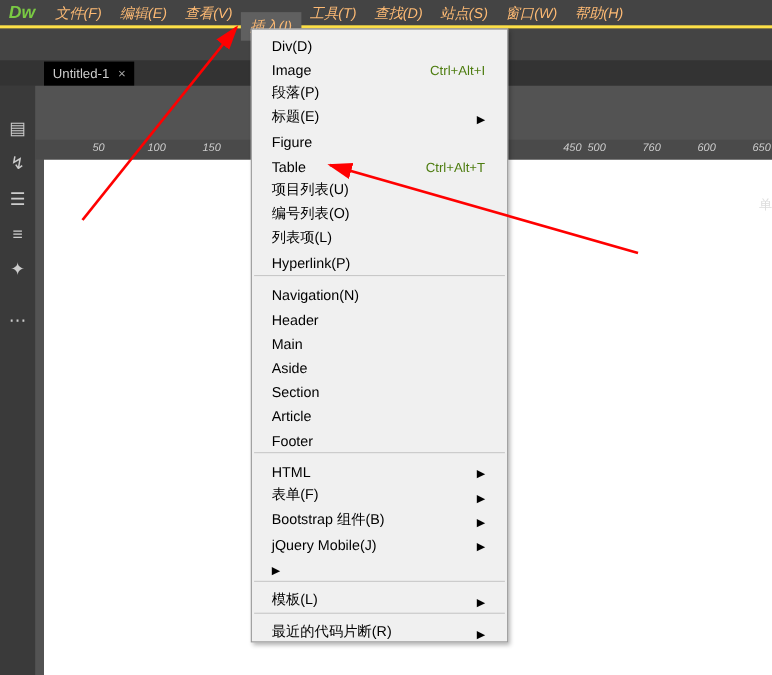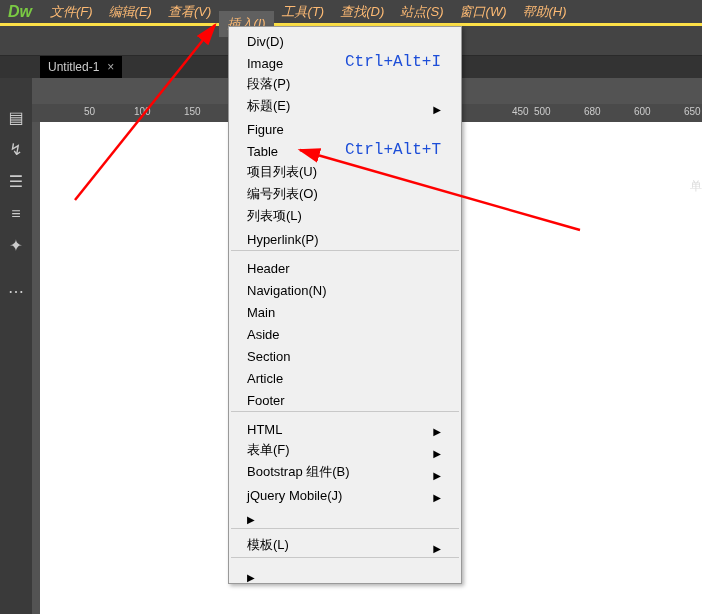--- a/index.html
+++ b/index.html
@@ -89,21 +89,22 @@
     right: 0; top: 100px;
     color: #ddd;
     font-size: 12px;
   }
   .ruler {
     height: 18px;
     background: #4a4a4a;
     display: flex;
     position: relative;
     overflow: hidden;
-    margin-top: 26px;
+    margin-top: 49px;
+    font-style: italic;
   }
   .ruler span {
     position: absolute;
     top: 2px;
     font-size: 10px;
     color: #ccc;
   }
   .canvas {
     flex: 1;
     background: #ffffff;
@@ -121,21 +122,21 @@
     font-size: 13px;
     z-index: 10;
   }
   .dropdown .row {
     display: flex;
     align-items: flex-end;
     height: 22px;
     padding: 0 20px 0 18px;
   }
   .dropdown .row .label { flex: 1; }
-  .dropdown .row .shortcut { color: #1d4ed8; font-size: 16px; font-family: Liberation Mono, monospace; }
+  .dropdown .row .shortcut { color: #4d7c0f; font-size: 12px; }
   .dropdown .row .arrow { color: #000; font-size: 10px; }
   .dropdown hr {
     border: none; border-top: 1px solid #c8c8c8;
     margin: 3px 2px;
   }
   
   .overlay {
     position: absolute; left:0; top:0;
     width: 702px; height: 614px;
     pointer-events: none;
@@ -182,21 +183,21 @@
       <span style="left:52px">50</span>
       <span style="left:102px">100</span>
       <span style="left:152px">150</span>
       <span style="left:202px">200</span>
       <span style="left:252px">250</span>
       <span style="left:302px">300</span>
       <span style="left:352px">350</span>
       <span style="left:402px">400</span>
       <span style="left:480px">450</span>
       <span style="left:502px">500</span>
-      <span style="left:552px">680</span>
+      <span style="left:552px">760</span>
       <span style="left:602px">600</span>
       <span style="left:652px">650</span>
     </div>
     <div class="canvas"></div>
   </div>
 </div>
 
 <div class="dropdown">
   <div class="row">
       <span class="label">Div(D)</span>
@@ -226,26 +227,26 @@
       <span class="label">编号列表(O)</span>
     </div>
   <div class="row">
       <span class="label">列表项(L)</span>
     </div>
   <div class="row">
       <span class="label">Hyperlink(P)</span>
     </div>
   <hr>
   <div class="row">
+      <span class="label">Navigation(N)</span>
+    </div>
+  <div class="row">
       <span class="label">Header</span>
     </div>
   <div class="row">
-      <span class="label">Navigation(N)</span>
-    </div>
-  <div class="row">
       <span class="label">Main</span>
     </div>
   <div class="row">
       <span class="label">Aside</span>
     </div>
   <div class="row">
       <span class="label">Section</span>
     </div>
   <div class="row">
       <span class="label">Article</span>
@@ -273,20 +274,21 @@
   <div class="row">
       <span class="arrow">▶</span>
     </div>
   <hr>
   <div class="row">
       <span class="label">模板(L)</span>
       <span class="arrow">▶</span>
     </div>
   <hr>
   <div class="row">
+      <span class="label">最近的代码片断(R)</span>
       <span class="arrow">▶</span>
     </div>
 </div>
 
 <svg class="overlay">
   <defs>
     <marker id="ah" markerWidth="10" markerHeight="10" refX="8" refY="3" orient="auto">
       <path d="M0,0 L9,3 L0,6 Z" fill="#ff0000"></path>
     </marker>
   </defs>

